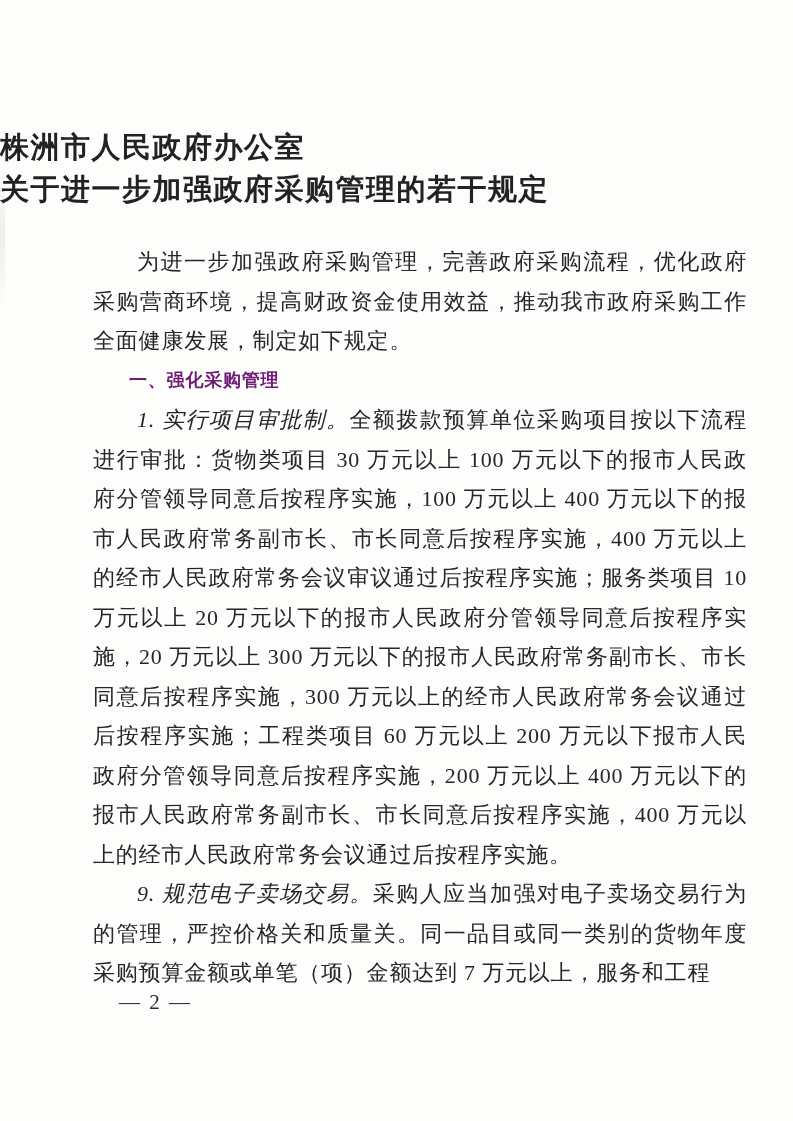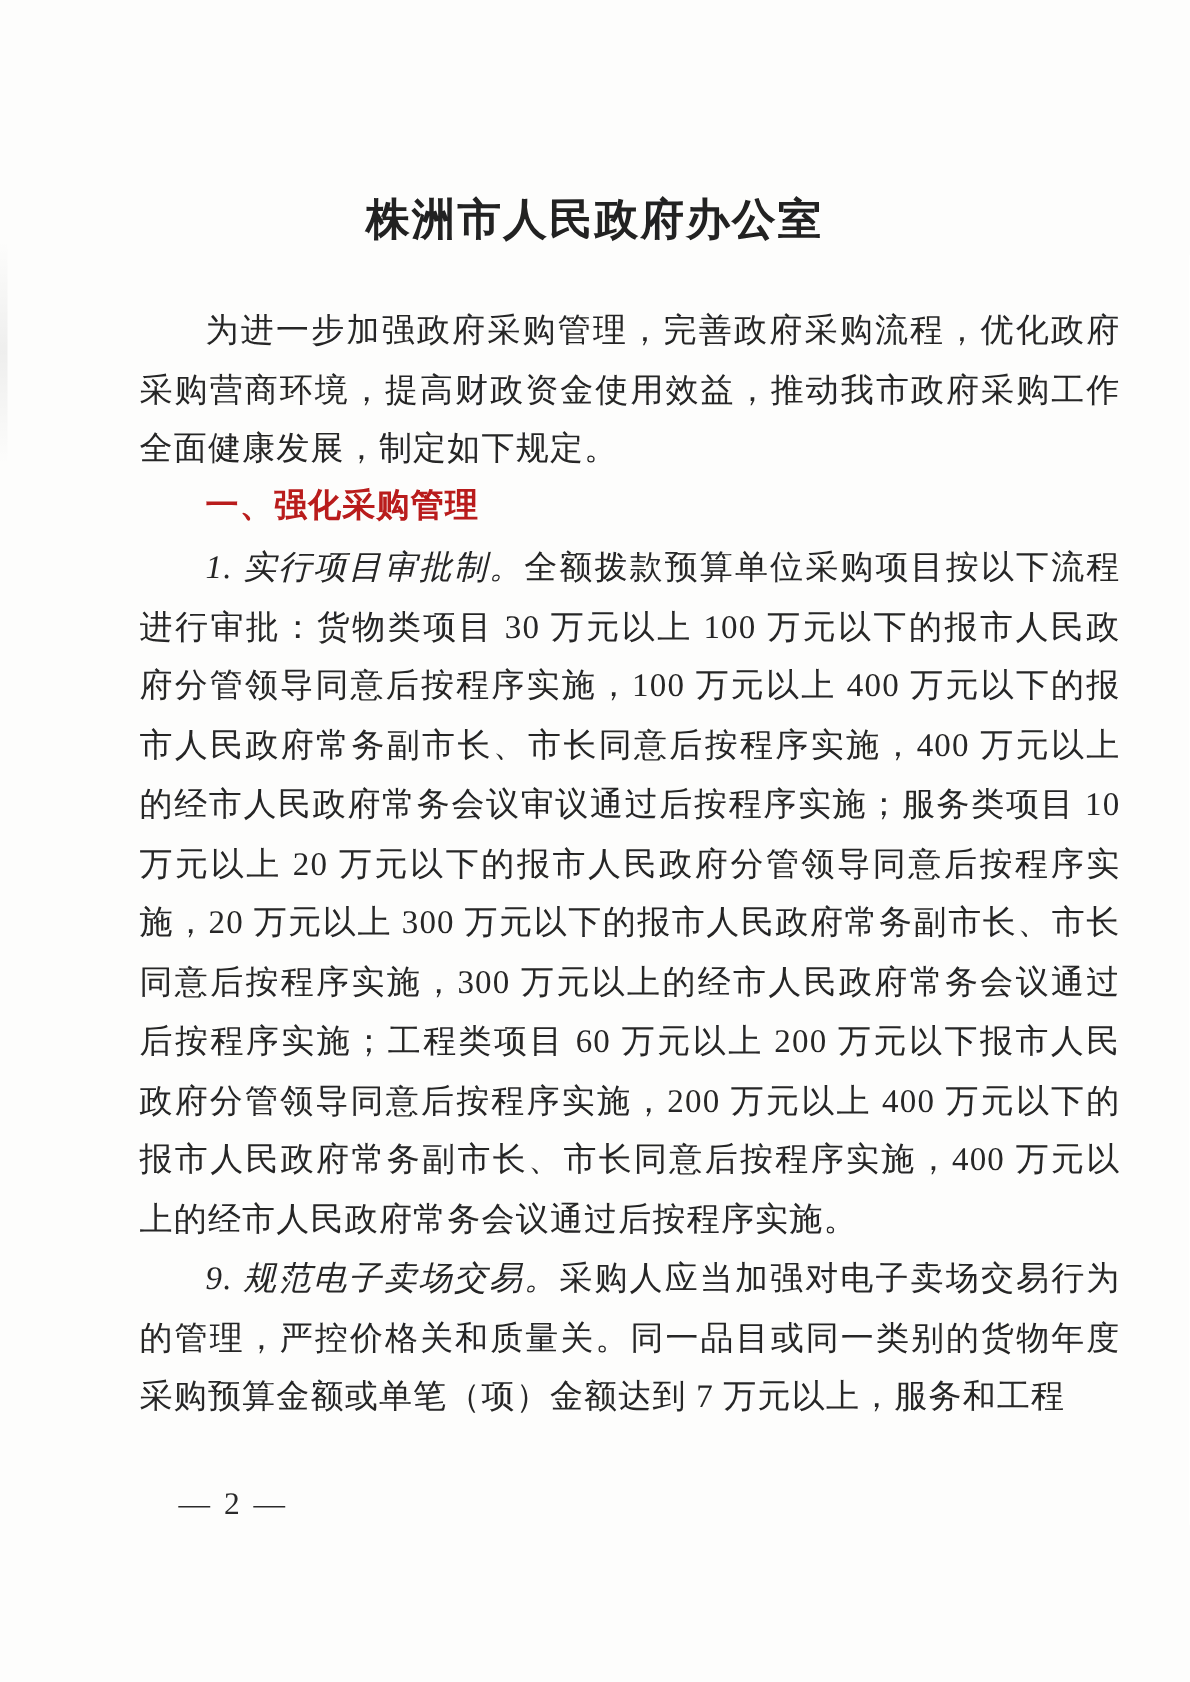--- a/index.html
+++ b/index.html
@@ -23,48 +23,47 @@
     left: 0;
     top: 160px;
     width: 5px;
     height: 150px;
     background: linear-gradient(to bottom, rgba(0,0,0,0.00), rgba(0,0,0,0.06), rgba(0,0,0,0.00));
     pointer-events: none;
   }
   .doc-title {
     margin: 0;
     padding-top: 126px;
-    text-align: center;
     font-size: 29px;
     font-weight: bold;
     line-height: 42px;
     letter-spacing: 1.5px;
     color: #222222;
   }
   .doc-title .title-line { display: block; }
   .doc-body {
     margin: 32px 46px 0 93px;
     font-size: 22px;
     line-height: 39.5px;
     letter-spacing: 0.8px;
     text-align: justify;
   }
   .para {
     margin: 0;
     text-indent: 2em;
   }
   .section-heading {
     margin: 0;
-    font-size: 22px;
+    font-size: 18px;
     line-height: 39.5px;
     text-indent: 2em;
     font-weight: bold;
     letter-spacing: 0.8px;
-    font-family: Liberation Mono, monospace;
-    color: #b91c1c;
+    font-family: Liberation Serif, serif;
+    color: #701a75;
   }
   
   .item-lead {
     font-style: italic;
   }
   .page-footer {
     position: absolute;
     left: 119px;
     top: 990px;
     font-size: 21px;
@@ -74,20 +73,21 @@
 </style>
 </head>
 <body>
 
 <div class="page">
 
   <div class="scan-edge"></div>
 
   <h1 class="doc-title">
     <span class="title-line">株洲市人民政府办公室</span>
+    <span class="title-line">关于进一步加强政府采购管理的若干规定</span>
   </h1>
 
   <div class="doc-body">
 
     <p class="para">为进一步加强政府采购管理，完善政府采购流程，优化政府采购营商环境，提高财政资金使用效益，推动我市政府采购工作全面健康发展，制定如下规定。</p>
 
     <h2 class="section-heading">一、强化采购管理</h2>
 
     <p class="para"><span class="item-lead">1. 实行项目审批制。</span><span>全额拨款预算单位采购项目按以下流程进行审批：货物类项目 30 万元以上 100 万元以下的报市人民政府分管领导同意后按程序实施，100 万元以上 400 万元以下的报市人民政府常务副市长、市长同意后按程序实施，400 万元以上的经市人民政府常务会议审议通过后按程序实施；服务类项目 10 万元以上 20 万元以下的报市人民政府分管领导同意后按程序实施，20 万元以上 300 万元以下的报市人民政府常务副市长、市长同意后按程序实施，300 万元以上的经市人民政府常务会议通过后按程序实施；工程类项目 60 万元以上 200 万元以下报市人民政府分管领导同意后按程序实施，200 万元以上 400 万元以下的报市人民政府常务副市长、市长同意后按程序实施，400 万元以上的经市人民政府常务会议通过后按程序实施。</span></p>
 

